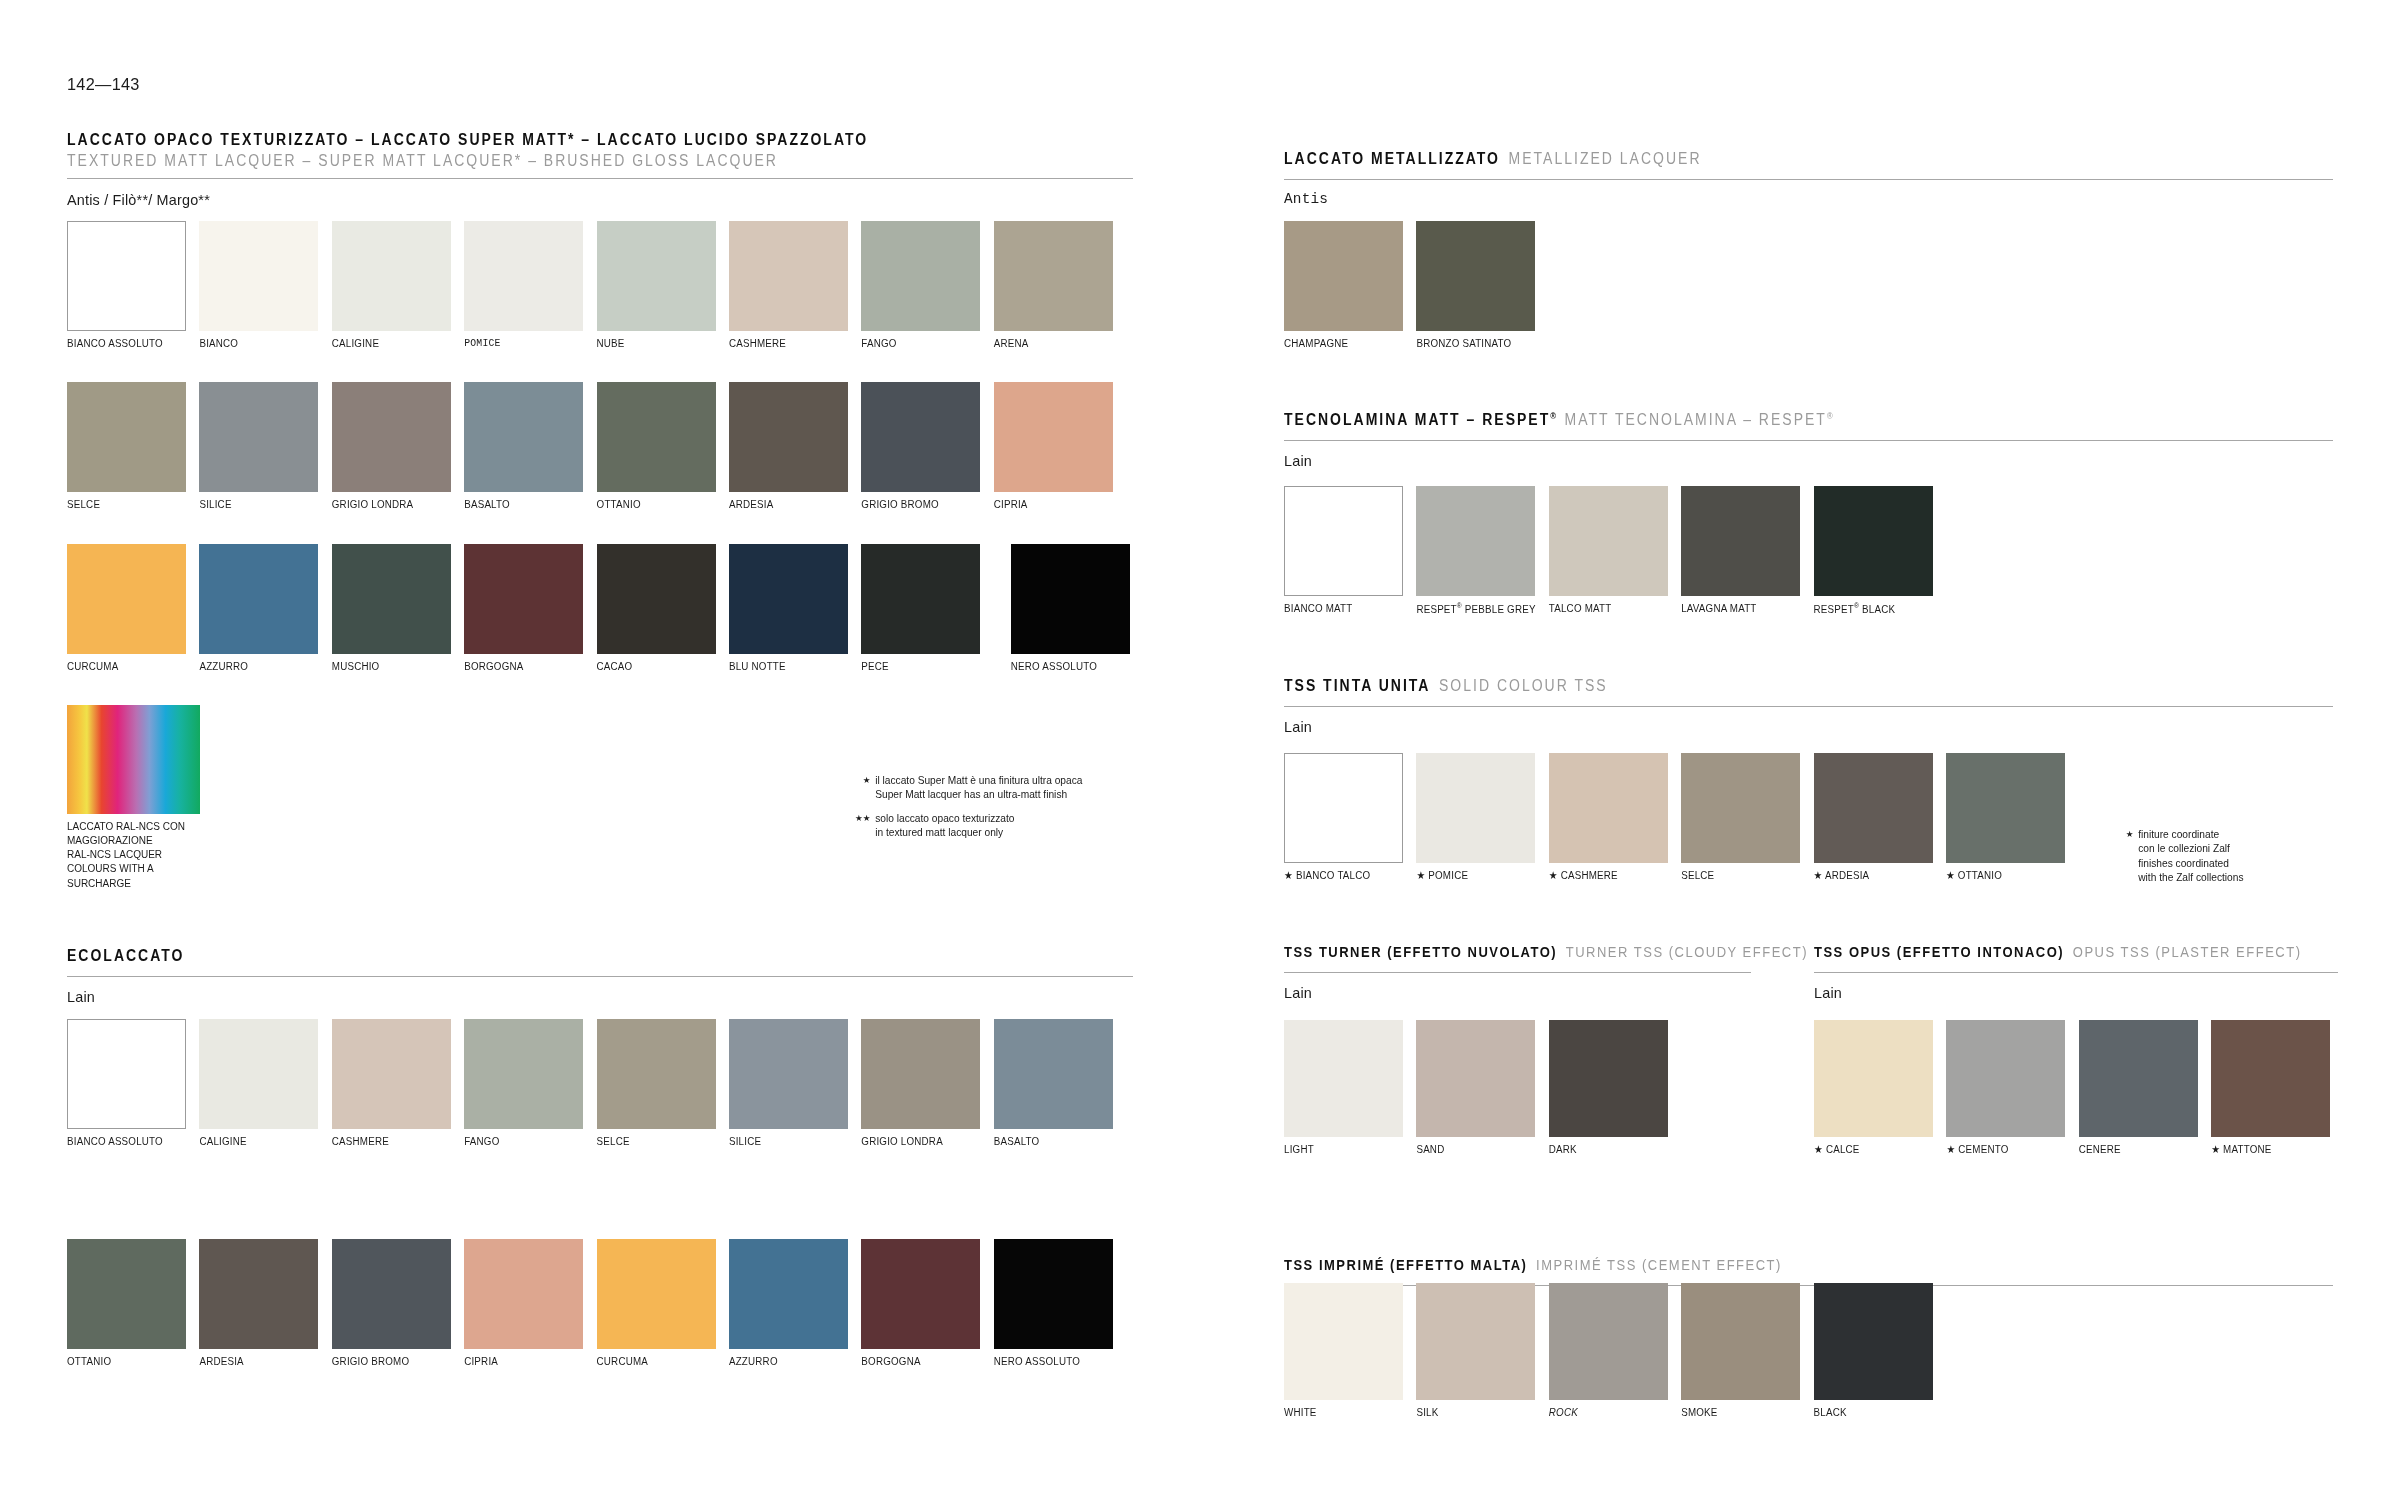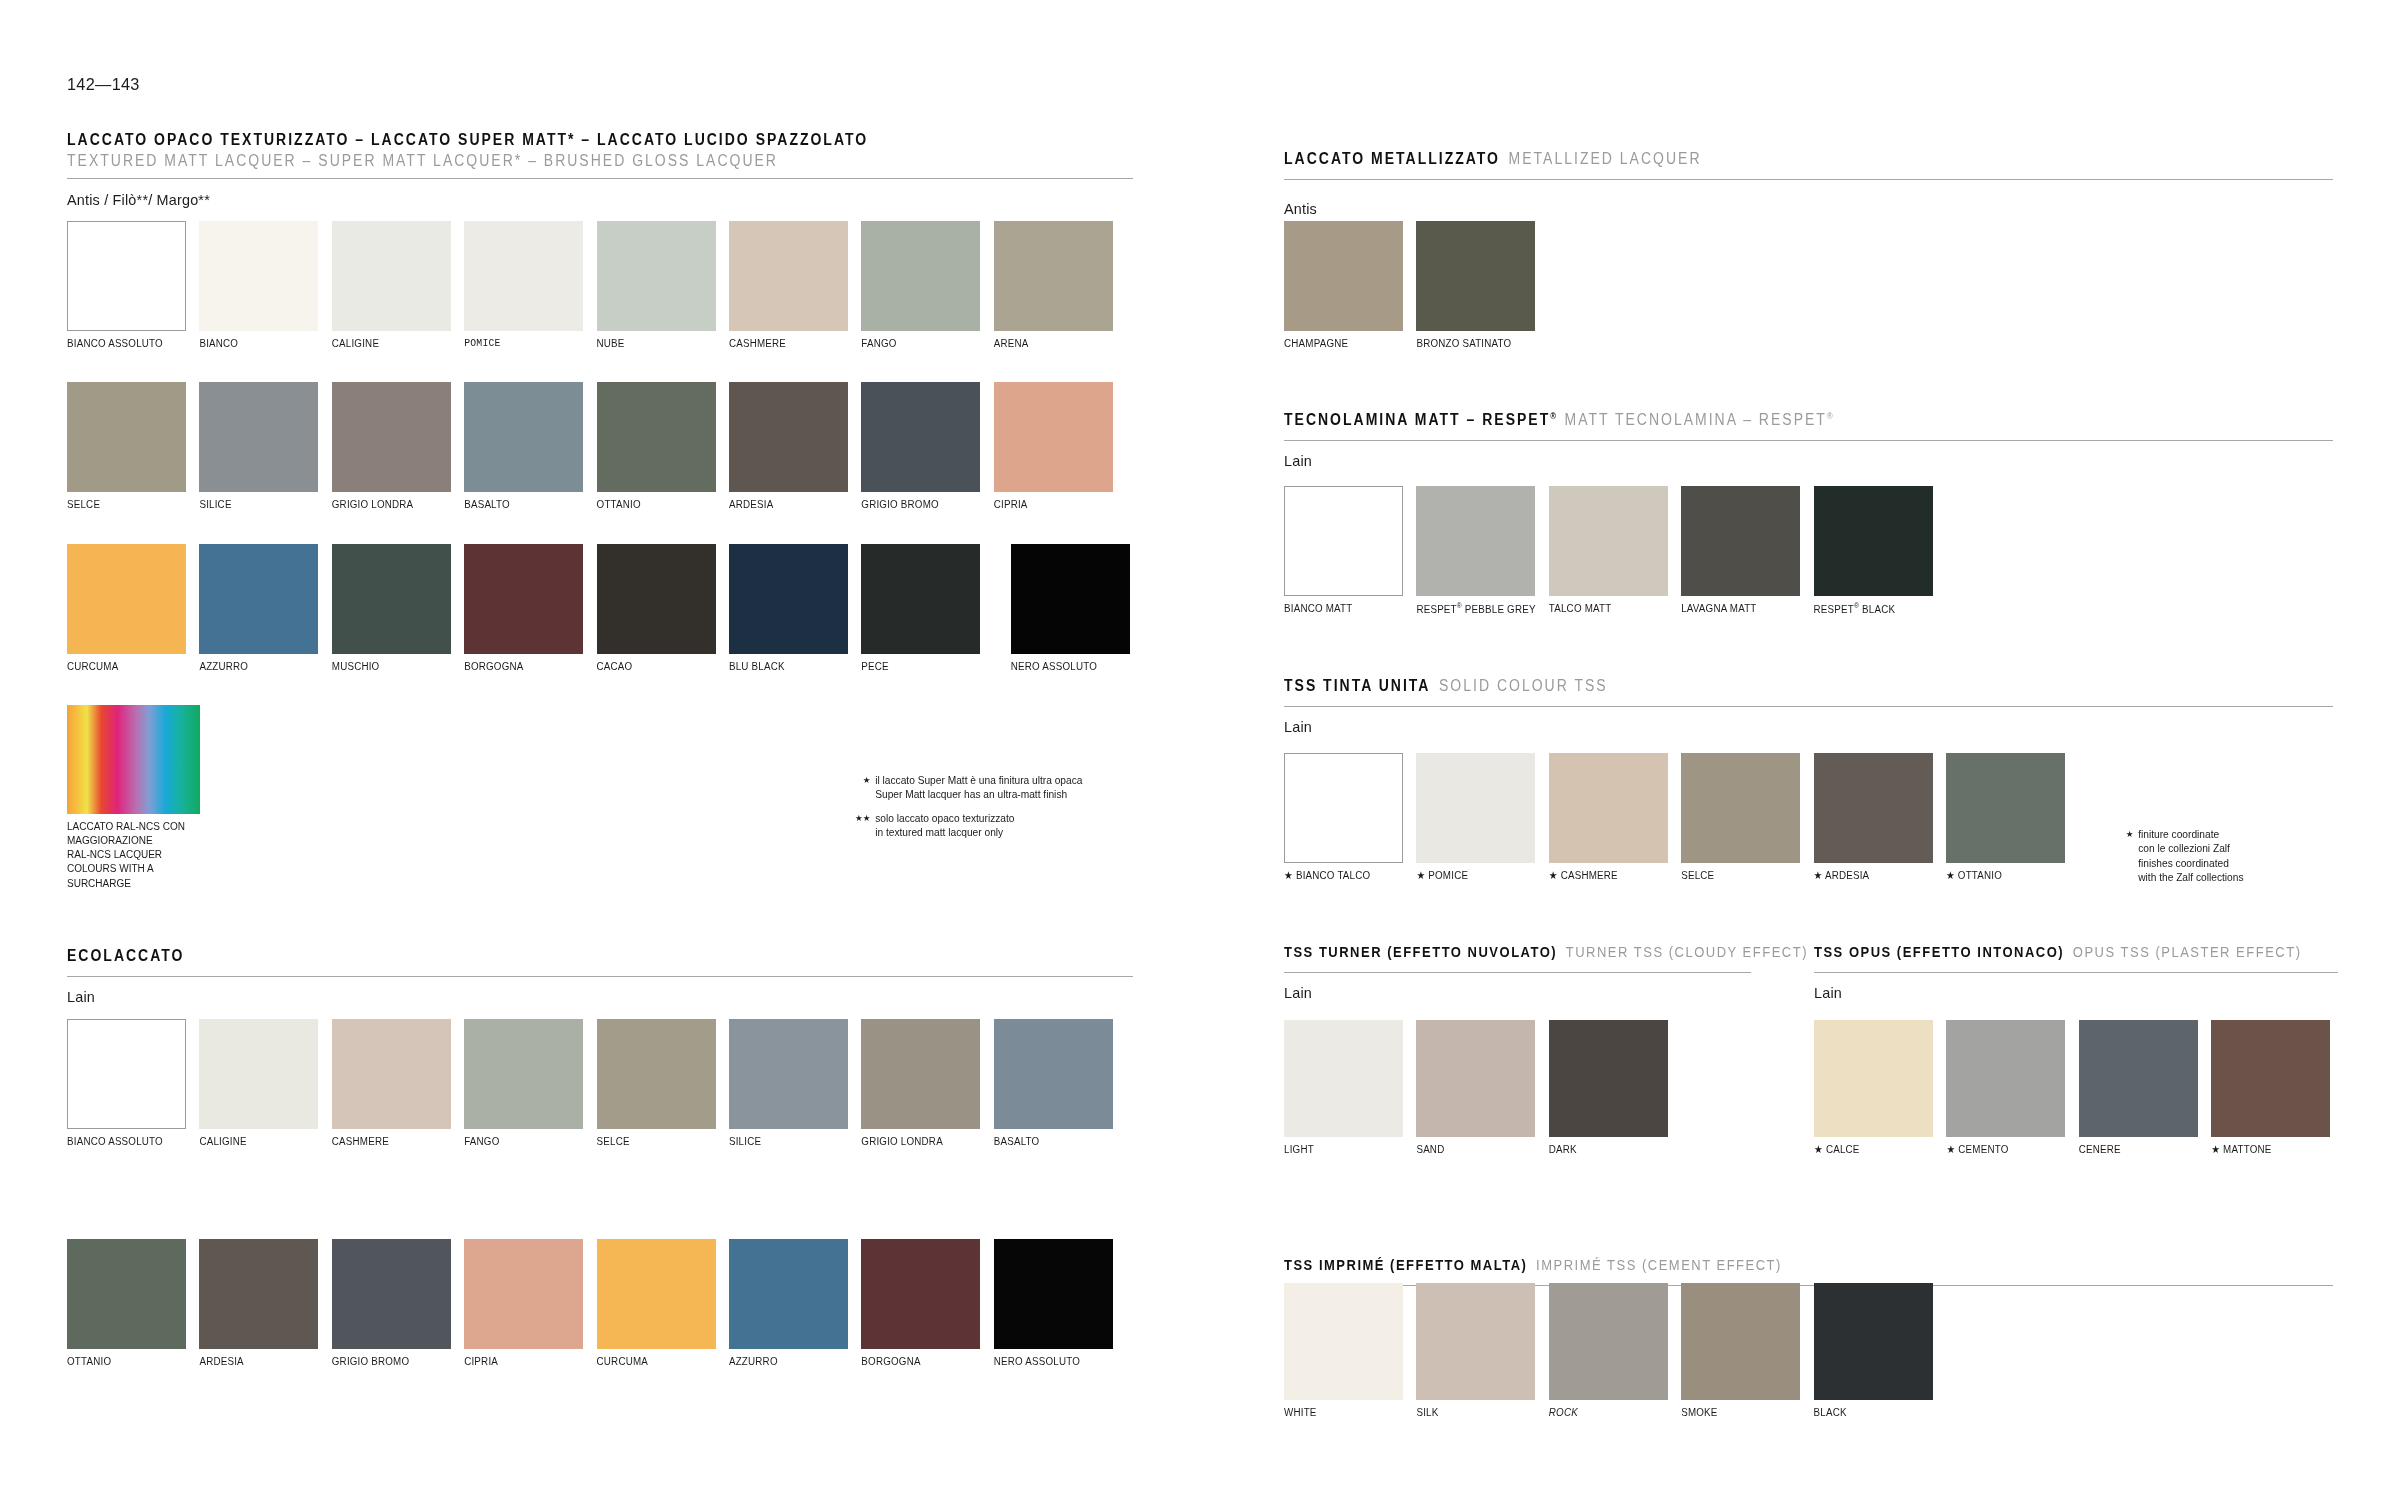--- a/index.html
+++ b/index.html
@@ -165,21 +165,21 @@
       <div class="cell" style="width: 119px;">
         <div class="chip" style="background: rgb(93, 51, 52); height: 110px; width: 119px;"></div>
         <div class="caption">BORGOGNA</div>
       </div>
       <div class="cell" style="width: 119px;">
         <div class="chip" style="background: rgb(51, 48, 43); height: 110px; width: 119px;"></div>
         <div class="caption">CACAO</div>
       </div>
       <div class="cell" style="width: 119px;">
         <div class="chip" style="background: rgb(29, 47, 67); height: 110px; width: 119px;"></div>
-        <div class="caption">BLU BLACK</div>
+        <div class="caption">BLU NOTTE</div>
       </div>
       <div class="cell" style="width: 136px;">
         <div class="chip" style="background: rgb(38, 42, 40); height: 110px; width: 119px;"></div>
         <div class="caption">PECE</div>
       </div>
       <div class="cell" style="width: 119px;">
         <div class="chip" style="background: rgb(5, 5, 5); height: 110px; width: 119px;"></div>
         <div class="caption">NERO ASSOLUTO</div>
       </div>
     </div>
@@ -277,21 +277,21 @@
         <div class="caption">NERO ASSOLUTO</div>
       </div>
     </div>
 
   <div style="position:absolute;left:1284px;top:152px;width:1049px;">
     <div class="sec-head">
       <span>LACCATO METALLIZZATO</span>
       <span class="en">METALLIZED LACQUER</span>
     </div>
     <div class="rule" style="margin-top:10.6px;"></div>
-    <div class="collection" style="margin-top:21px;">Antis</div>
+    <div class="collection" style="margin-top:11px;font-family:Liberation Mono, monospace;">Antis</div>
   </div>
   <div id="grid-metal-r0" class="grid" style="position:absolute;left:1284px;top:221px;width:269px;gap:13.4px;">
       <div class="cell" style="width: 119px;">
         <div class="chip" style="background: rgb(167, 154, 134); height: 110px; width: 119px;"></div>
         <div class="caption">CHAMPAGNE</div>
       </div>
       <div class="cell" style="width: 119px;">
         <div class="chip" style="background: rgb(89, 90, 76); height: 110px; width: 119px;"></div>
         <div class="caption">BRONZO SATINATO</div>
       </div>

